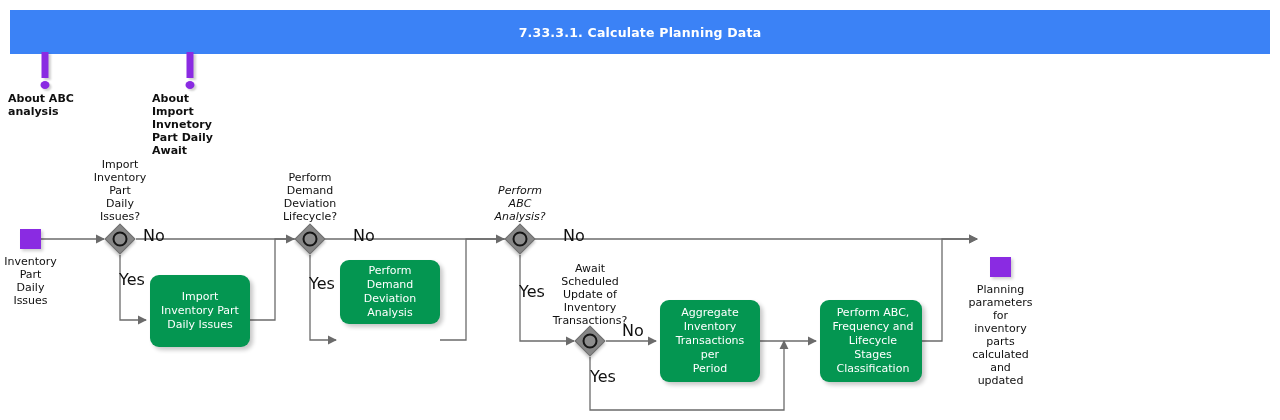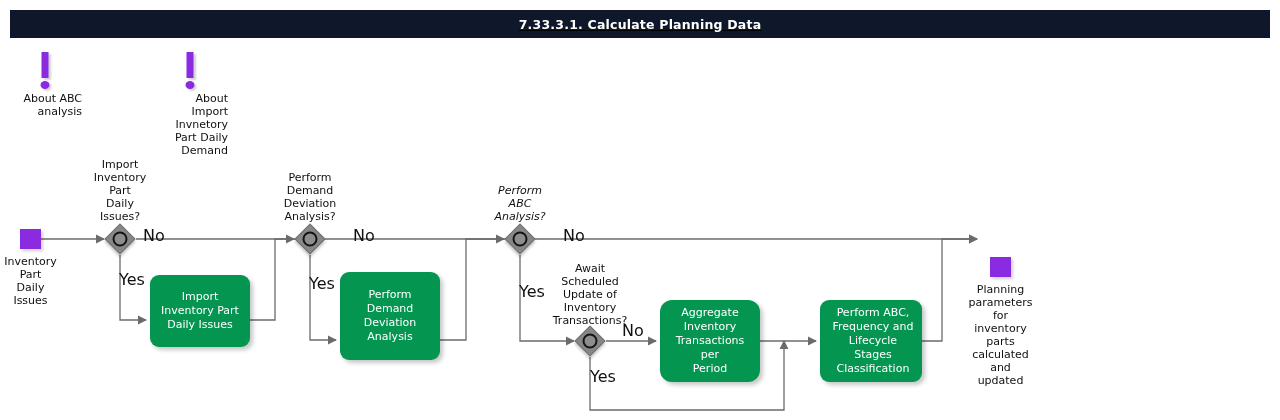--- a/index.html
+++ b/index.html
@@ -4,31 +4,31 @@
 <style>
   html,body{margin:0;padding:0;background:#ffffff;}
   body{
     width:1280px;height:420px;position:relative;overflow:hidden;
     font-family:"DejaVu Sans",sans-serif;
   }
   #canvas{position:absolute;left:0;top:0;width:1280px;height:420px;}
 
   
   .titlebar{
-    position:absolute;left:10px;top:10px;width:1260px;height:28px;
-    background:#0f172a;
-    display:flex;align-items:center;justify-content:center;text-decoration:underline;
+    position:absolute;left:10px;top:10px;width:1260px;height:44px;
+    background:#3b82f6;
+    display:flex;align-items:center;justify-content:center;
   }
   .titlebar .ttl{
     color:#ffffff;font-size:12.5px;font-weight:bold;
     font-family:"DejaVu Sans",sans-serif;letter-spacing:.2px;
   }
 
   
-  .note{position:absolute;text-align:right;}
+  .note{position:absolute;text-align:left;font-weight:bold;}
   .note .bang{position:relative;height:40px;width:100%;}
   .note .bang .bar{
     position:absolute;left:50%;transform:translateX(-50%);
     top:0;width:7px;height:26px;background:#8a2be2;
     box-shadow:2px 2px 2px rgba(0,0,0,.18);
   }
   .note .bang .dot{
     position:absolute;left:50%;transform:translateX(-50%);
     top:29px;width:9px;height:8px;border-radius:50%;background:#8a2be2;
     box-shadow:2px 2px 2px rgba(0,0,0,.18);
@@ -136,21 +136,21 @@
 
 <div class="note" style="left:152px;top:52px;width:76px;">
   <div class="bang">
     <div class="bar"></div>
       <div class="dot"></div>
   </div>
   <div class="cap">About
 Import
 Invnetory
 Part Daily
-Demand</div>
+Await</div>
 </div>
 
 <div class="term" style="left:20px;top:229px;width:21px;">
   <div class="sq"></div>
   <div class="cap">Inventory
 Part Daily
 Issues</div>
 </div>
 
 <div class="dec" style="left:106px;top:225px;">
@@ -163,28 +163,28 @@
 <div class="elabel" style="left:143px;top:226px;">No</div>
 <div class="elabel" style="left:119px;top:270px;">Yes</div>
 
 <div class="task" style="left:150px;top:275px;width:100px;height:72px;">Import
 Inventory Part
 Daily Issues</div>
 
 <div class="dec" style="left:296px;top:225px;">
   <div class="q">Perform Demand
 Deviation
-Analysis?</div>
+Lifecycle?</div>
   <div class="dia"></div>
   <div class="ring"></div>
 </div>
 <div class="elabel" style="left:353px;top:226px;">No</div>
 <div class="elabel" style="left:309px;top:274px;">Yes</div>
 
-<div class="task" style="left:340px;top:272px;width:100px;height:88px;">Perform
+<div class="task" style="left:340px;top:260px;width:100px;height:64px;">Perform
 Demand
 Deviation
 Analysis</div>
 
 <div class="dec" style="left:506px;top:225px;font-style:italic;">
   <div class="q">Perform ABC
 Analysis?</div>
   <div class="dia"></div>
   <div class="ring"></div>
 </div>
@@ -195,21 +195,21 @@
   <div class="q" style="bottom:28px;">Await Scheduled
 Update of
 Inventory
 Transactions?</div>
   <div class="dia"></div>
   <div class="ring"></div>
 </div>
 <div class="elabel" style="left:622px;top:321px;">No</div>
 <div class="elabel" style="left:590px;top:367px;">Yes</div>
 
-<div class="task" style="left:660px;top:300px;width:100px;height:82px;border-radius:12px;">Aggregate
+<div class="task" style="left:660px;top:300px;width:100px;height:82px;">Aggregate
 Inventory
 Transactions per
 Period</div>
 
 <div class="task" style="left:820px;top:300px;width:102px;height:82px;padding-left:9px;">Perform ABC,
 Frequency and
 Lifecycle Stages
 Classification</div>
 
 <div class="term" style="left:990px;top:229px;width:21px;margin-top:28px;">

